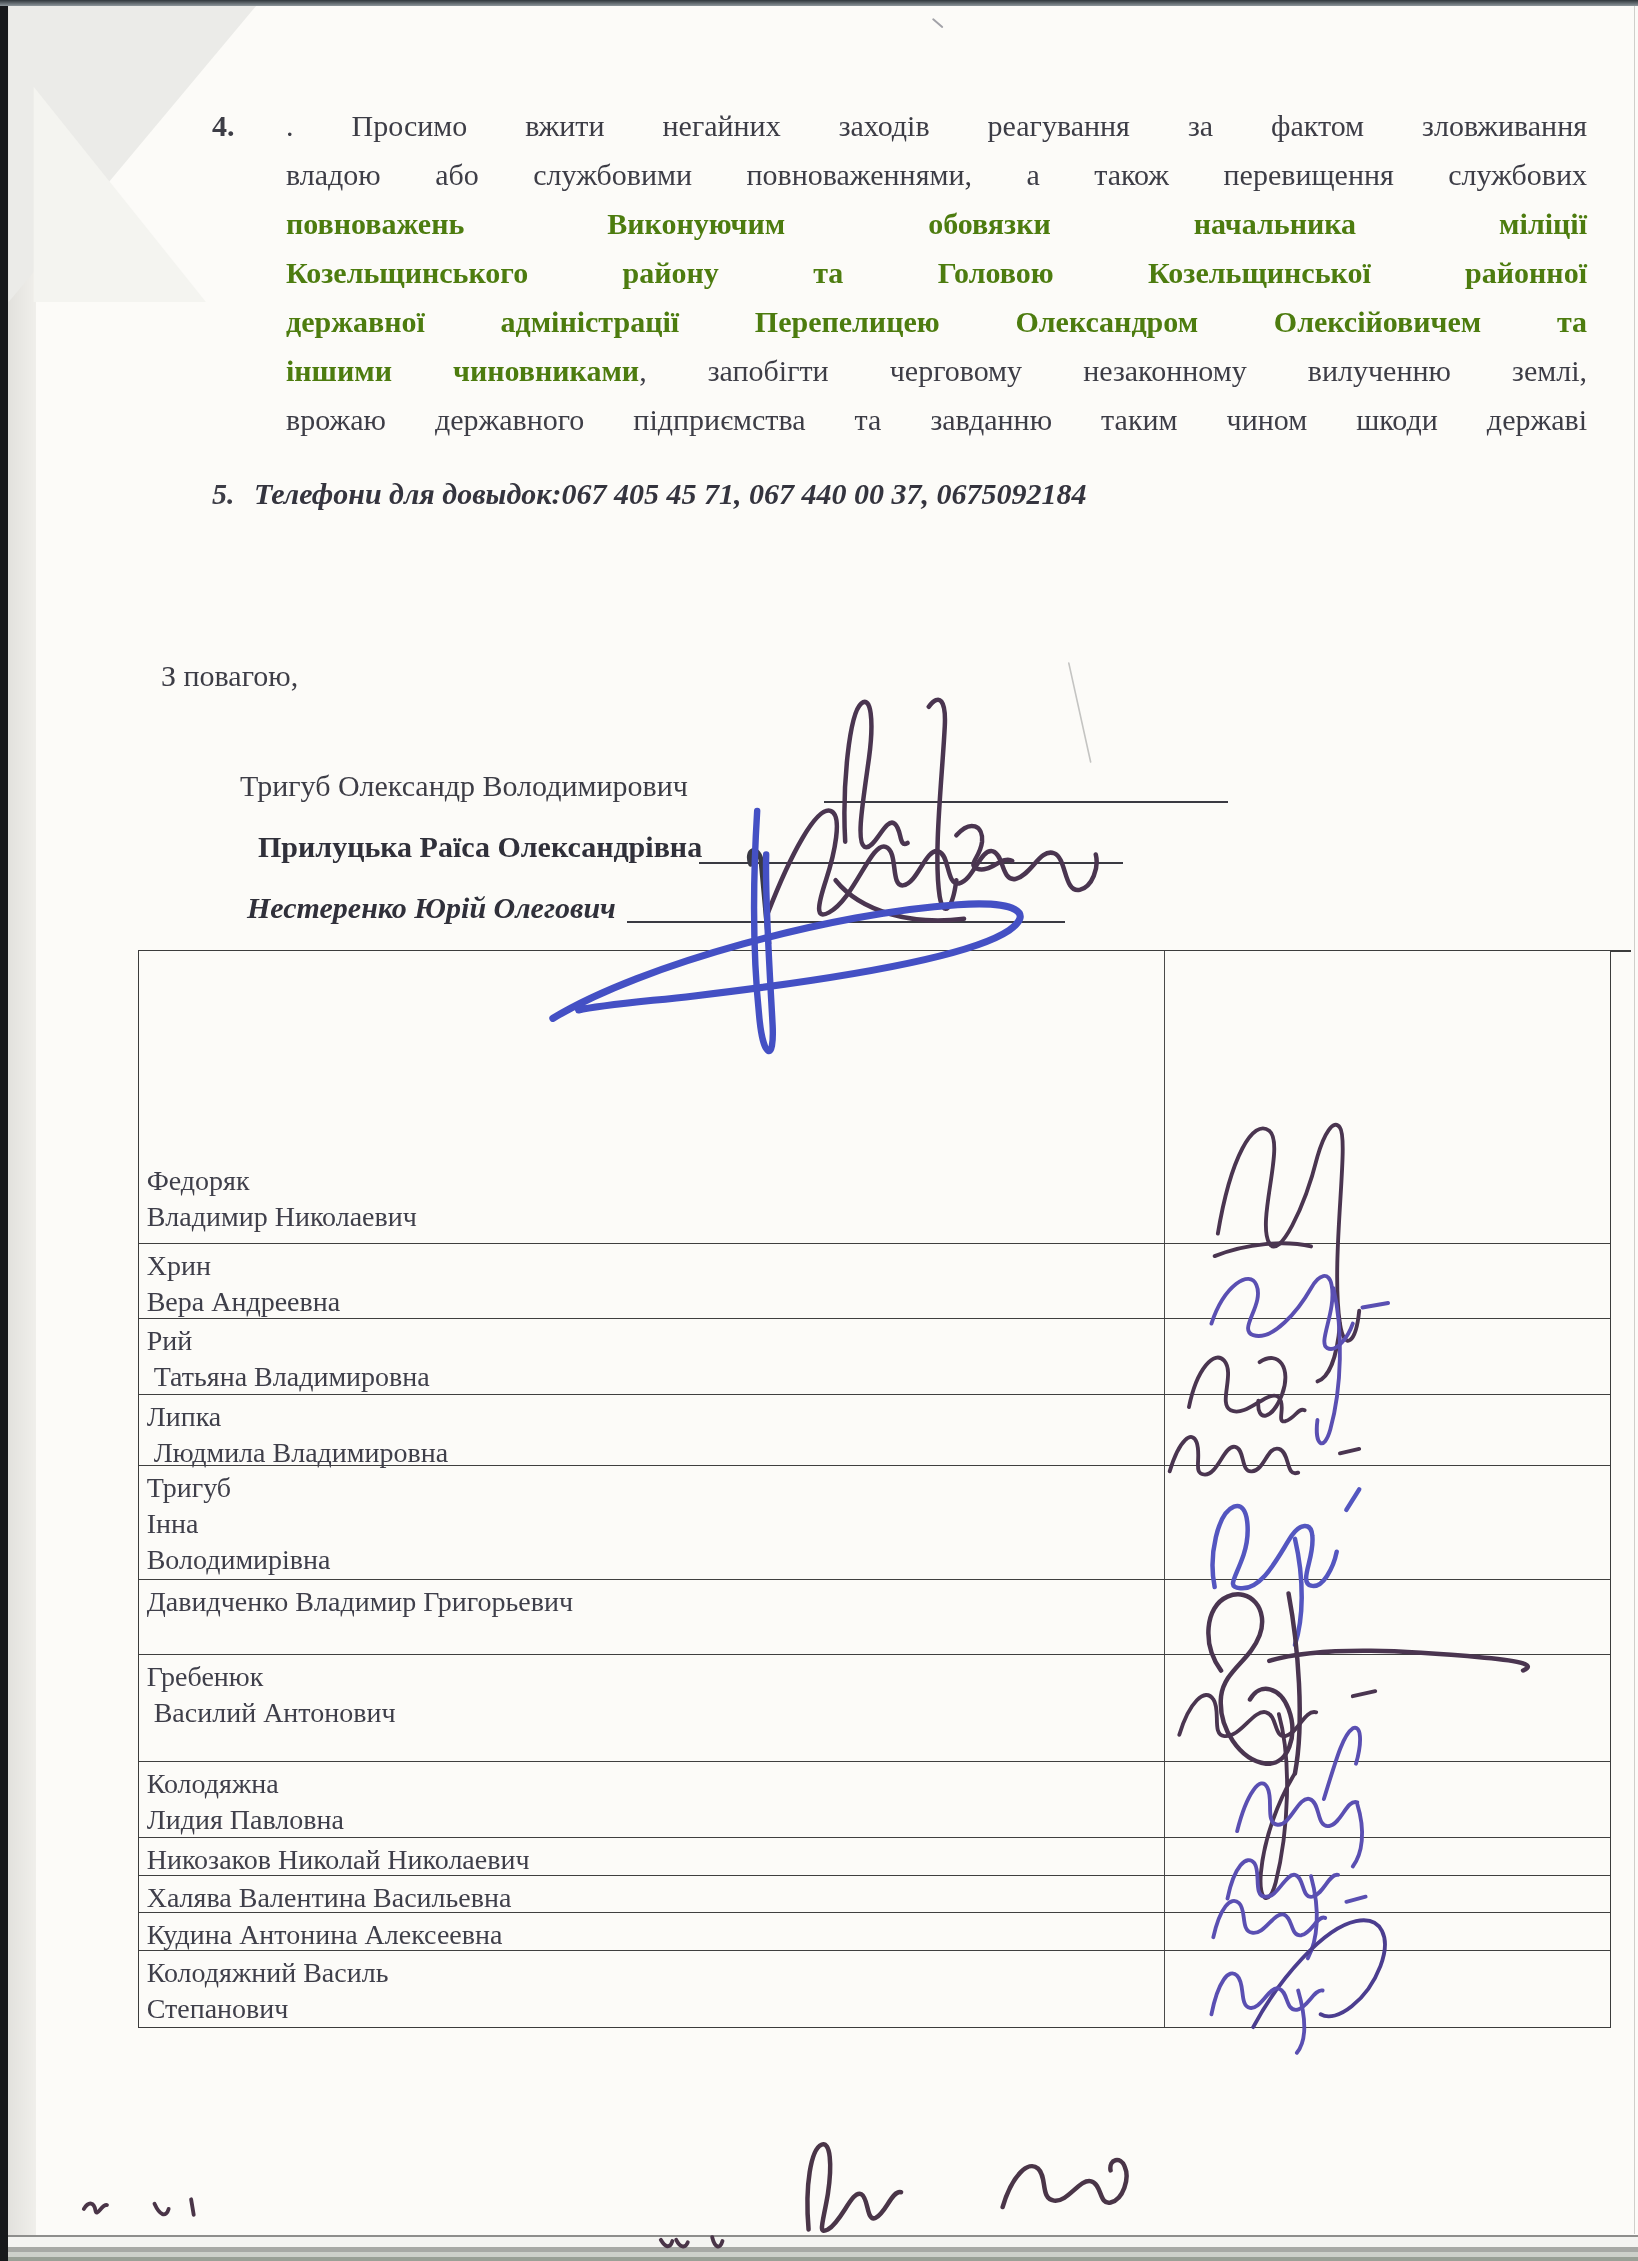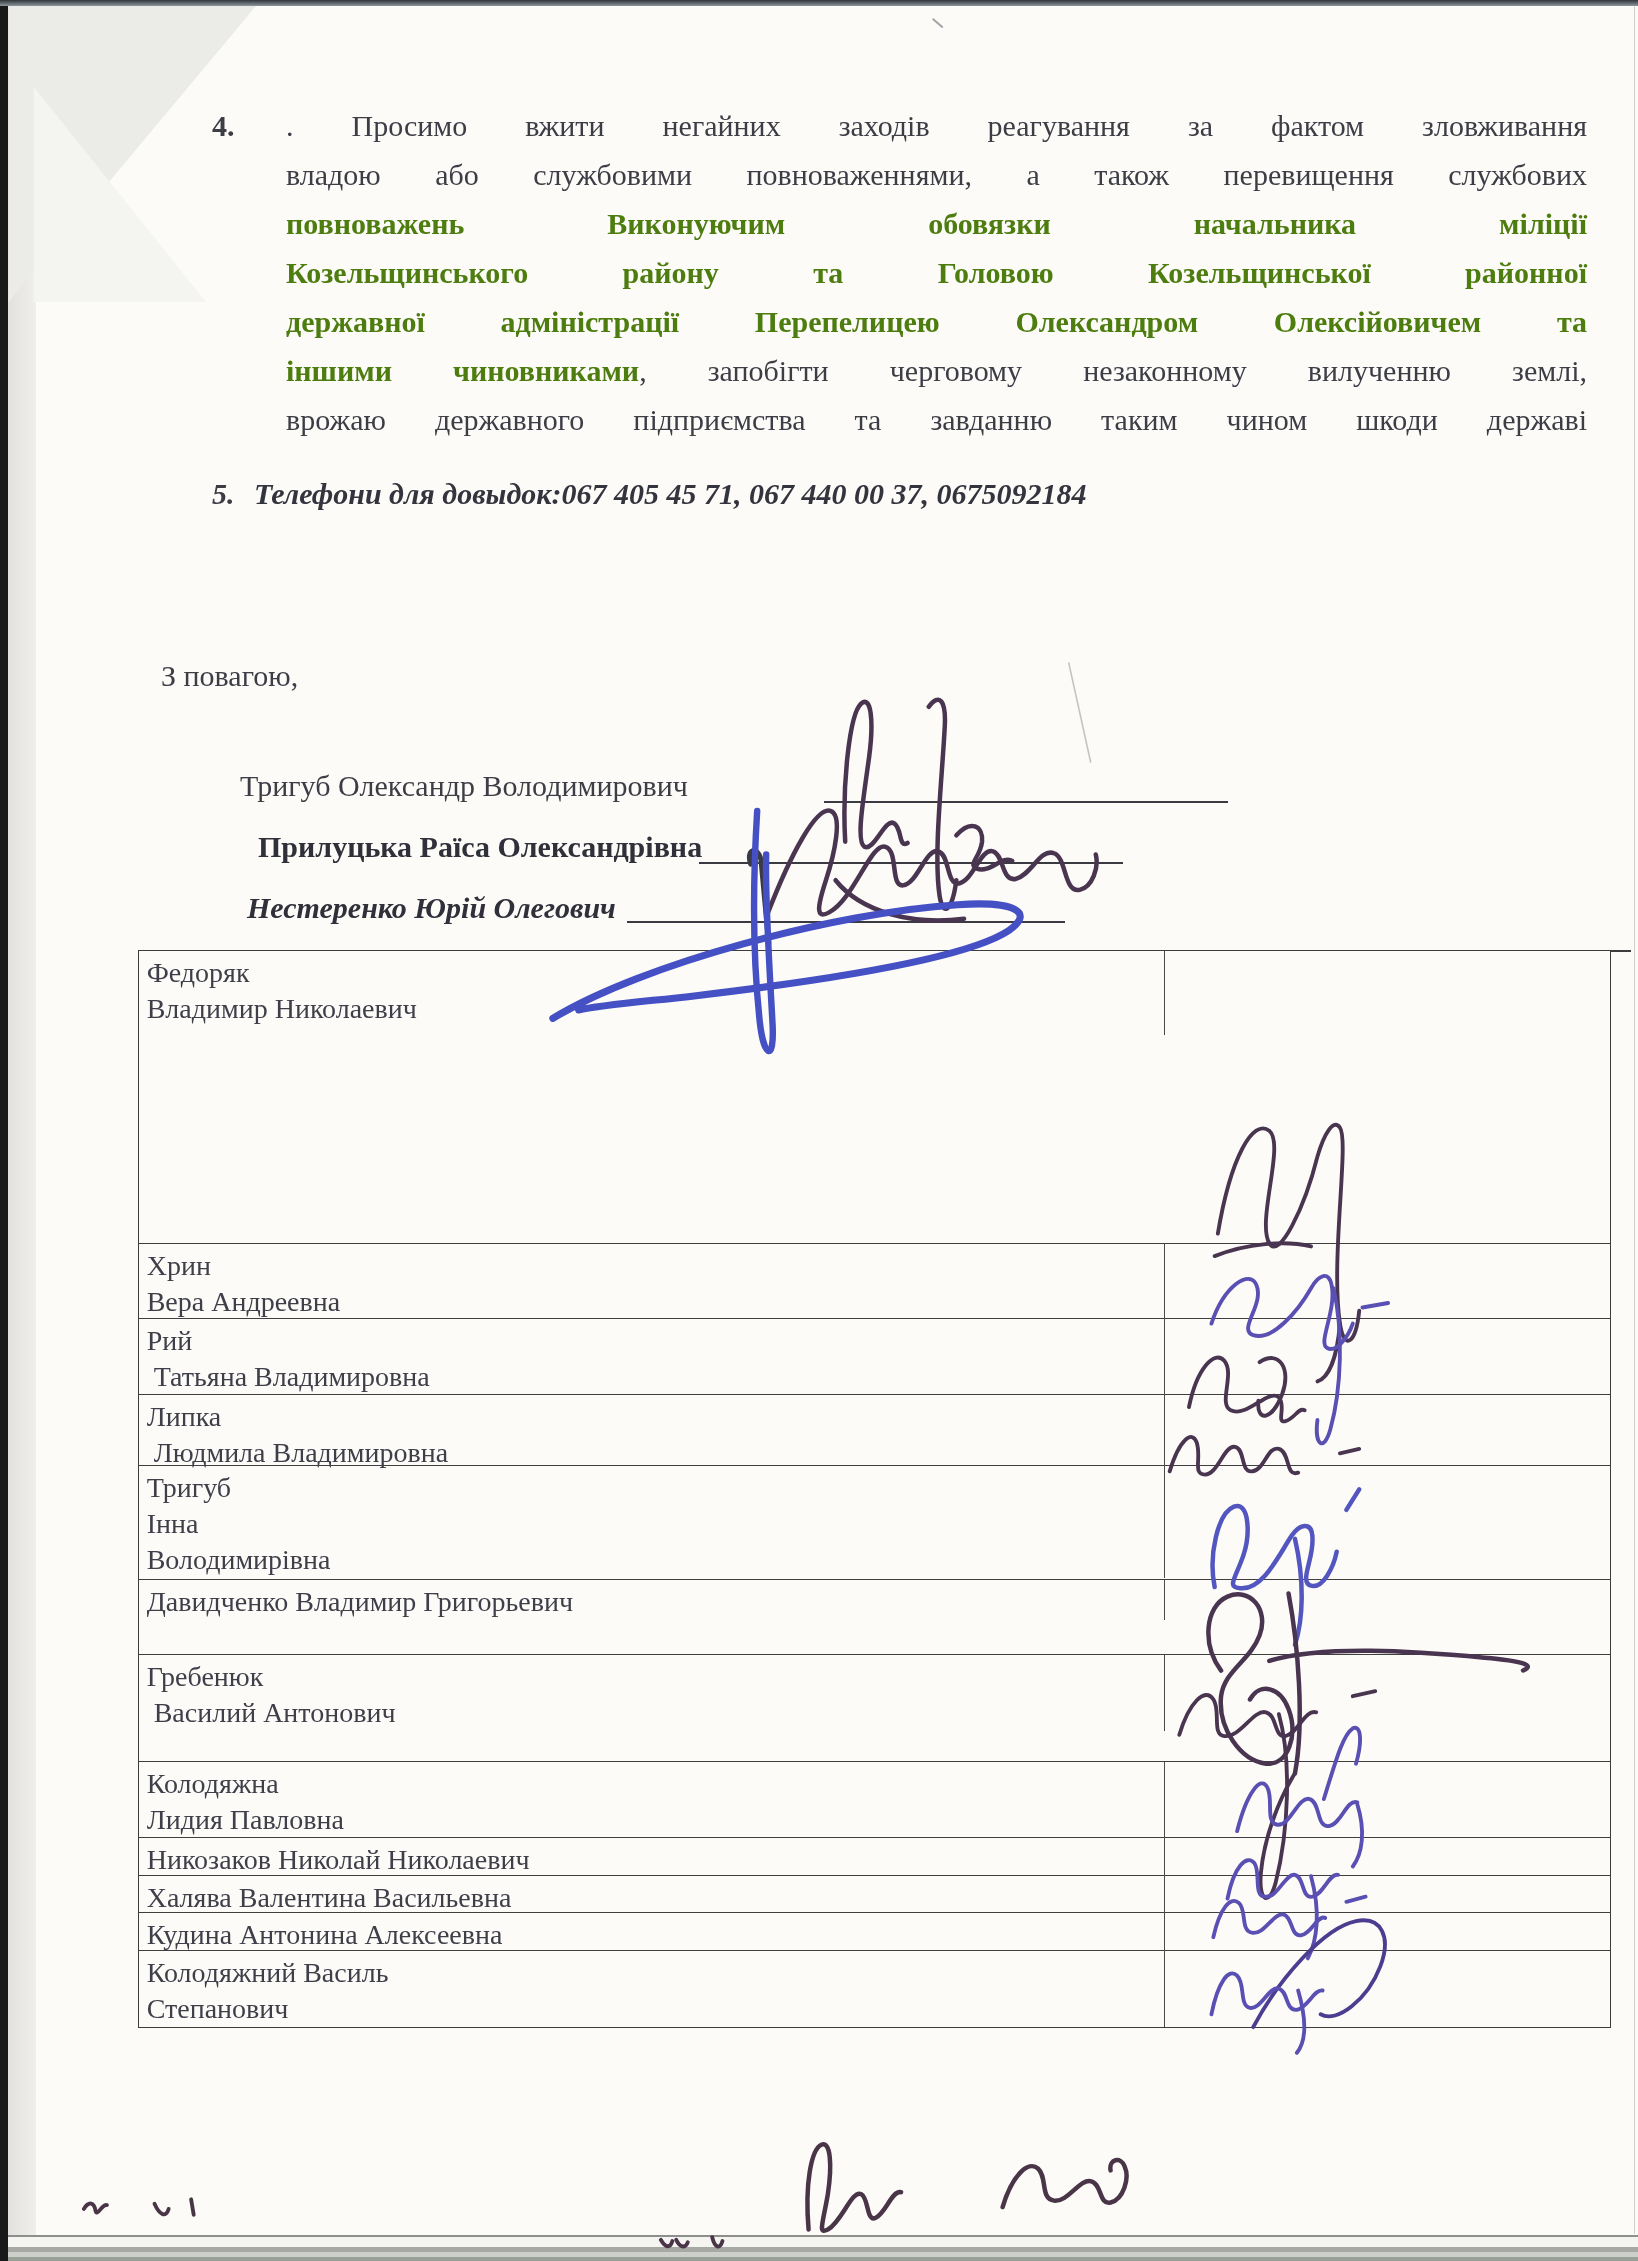--- a/index.html
+++ b/index.html
@@ -31,21 +31,21 @@
   .signer{position:absolute;font-size:30px;white-space:nowrap;}
   .signer1{left:240px;top:769px;}
   .signer2{left:238px;top:830px;font-weight:bold;color:#30303a;margin-left:20px;}
   .signer3{left:247px;top:891px;font-weight:bold;font-style:italic;color:#30303a;}
   .sigline{position:absolute;height:1.9px;background:#3a3a42;}
   .sl1{left:824px;top:801px;width:404px;}
   .sl2{left:699px;top:862px;width:424px;}
   .sl3{left:627px;top:921px;width:438px;}
   
   .tbl{position:absolute;left:138px;top:950px;width:1473px;border:1.9px solid #3c3c3c;box-sizing:border-box;}
-  .row{display:flex;box-sizing:border-box;flex-direction:column;}
+  .row{display:flex;box-sizing:border-box;}
   .row + .row{border-top:1.9px solid #3f3f3f;gap:27px;}
   .c1{width:1026px;border-right:1.3px solid #4a4a4a;box-sizing:border-box;
       padding:3.9px 0 0 7.7px;font-size:28px;line-height:36px;color:#3f3f4a;}
   .c1 .cl{display:block;white-space:pre;}
   .c1.bottom{display:flex;flex-direction:column;justify-content:flex-end;padding-bottom:7.7px;}
   .c2{flex:1;}
   .topline-ext{position:absolute;left:1610px;top:950px;width:21px;height:1.9px;background:#3c3c3c;}
 </style>
 </head>
 <body>

